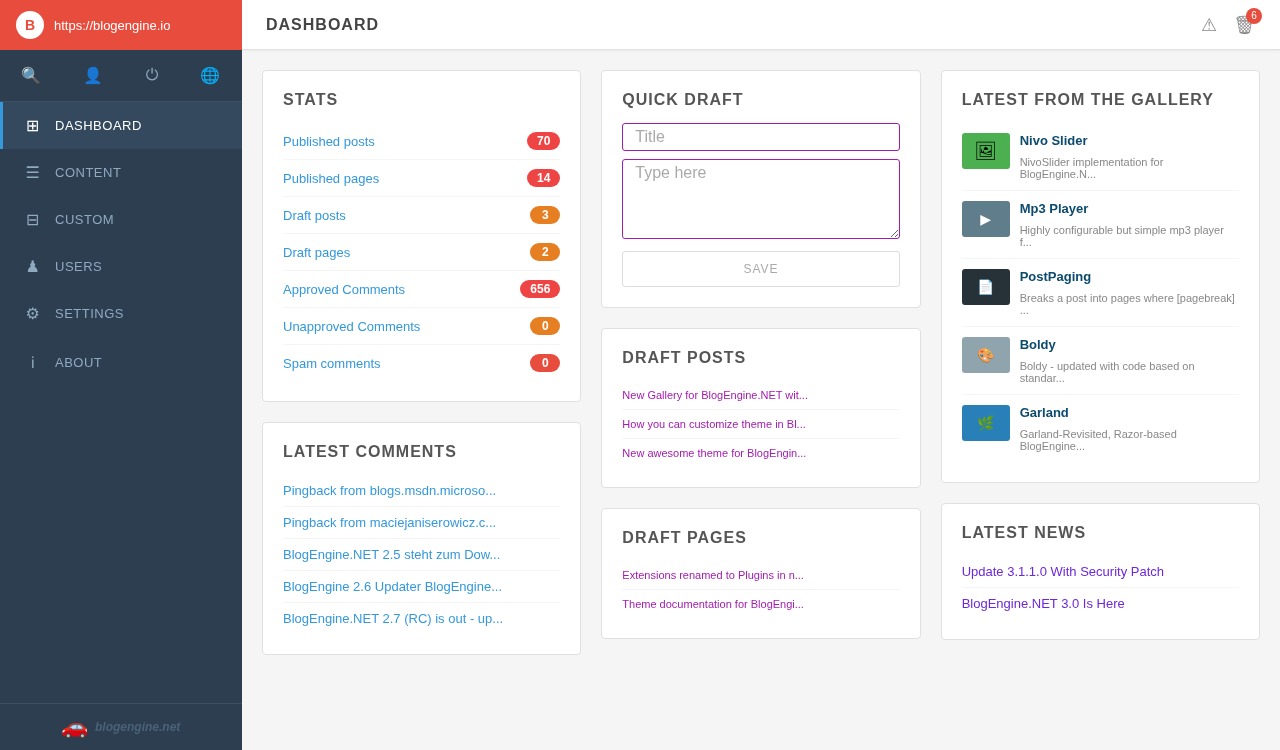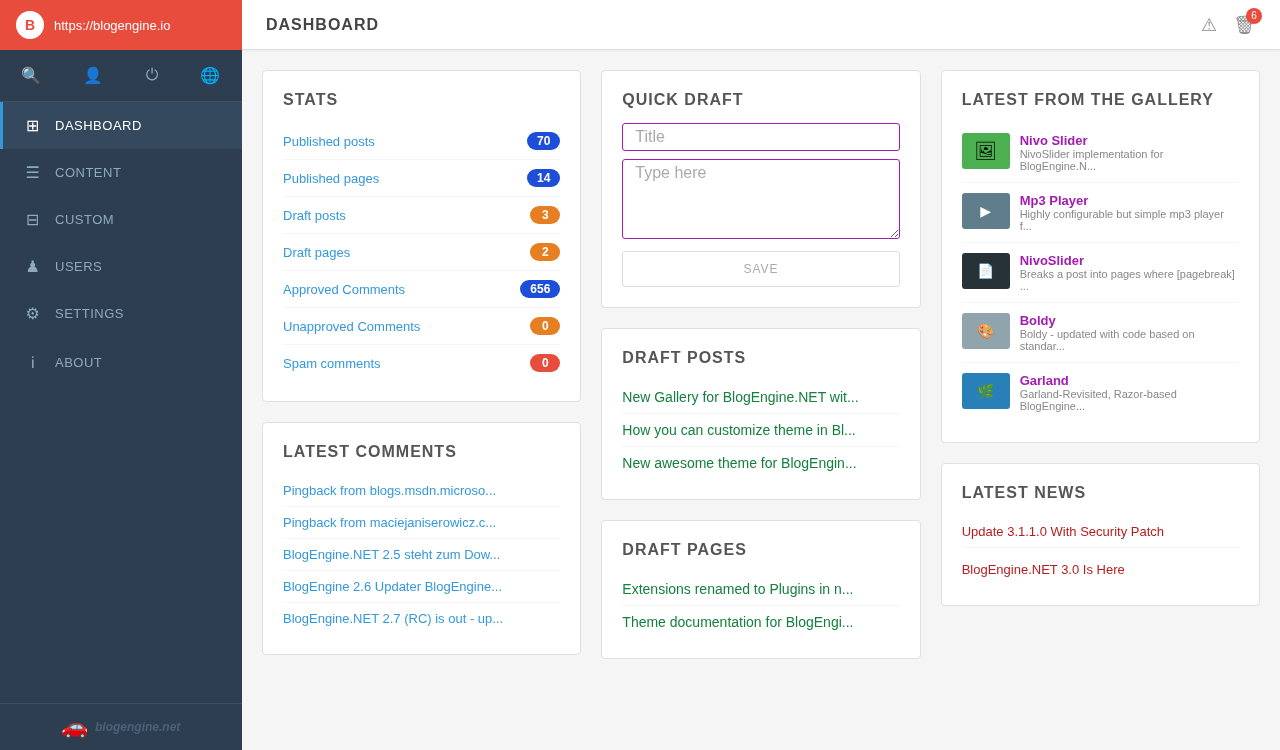--- a/index.html
+++ b/index.html
@@ -156,21 +156,21 @@
     }
     .stat-badge {
       border-radius: 12px;
       padding: 2px 10px;
       font-size: 12px;
       font-weight: 600;
       color: white;
       min-width: 30px;
       text-align: center;
     }
-    .badge-green { background: #1d4ed8; }
+    .badge-green { background: #ef4444; }
     .badge-orange { background: #e67e22; }
     .badge-red { background: #e74c3c; }
 
     
     .quick-draft-input, .quick-draft-textarea {
       width: 100%;
       border: 1px solid #a21caf;
       border-radius: 3px;
       padding: 4px 12px;
       font-size: 16px;
@@ -192,22 +192,22 @@
       color: #aaa;
       font-size: 12px;
       letter-spacing: 1px;
       cursor: pointer;
       text-transform: uppercase;
       border-radius: 3px;
     }
 
     
     .draft-link {
-      color: #15803d;
-      font-size: 14px;
+      color: #a21caf;
+      font-size: 11px;
       cursor: pointer;
       display: block;
       padding: 8px 0;
       border-bottom: 1px solid #f5f5f5;
       text-decoration: none;
     }
     .draft-link:last-child { border-bottom: none; }
 
     
     .comment-link {
@@ -240,42 +240,42 @@
       justify-content: center;
       font-size: 18px;
     }
     .gallery-thumb.green { background: #27ae60; }
     .gallery-thumb.dark { background: #2c3e50; }
     .gallery-thumb.black { background: #1a1a1a; }
     .gallery-thumb.blue { background: #2980b9; }
     .gallery-thumb.gray { background: #7f8c8d; }
     .gallery-text {}
     .gallery-name {
-      color: #a21caf;
+      color: #0c4a6e;
       font-size: 13px;
       font-weight: 600;
       cursor: pointer;
       display: block;
     }
     .gallery-desc {
       color: #888;
       font-size: 11px;
-      margin-top: 0;
+      margin-top: 8px;
     }
 
     
     .news-link {
-      color: #b91c1c;
+      color: #6d28d9;
       font-size: 13px;
       cursor: pointer;
       display: block;
       padding: 8px 0;
       border-bottom: 1px solid #f5f5f5;
     }
-    .news-link:last-child { border-bottom: none; margin-top: 6px; }
+    .news-link:last-child { border-bottom: none; }
 
     .content-area {
       display: flex;
       gap: 20px;
       align-items: flex-start;
     }
     .col { display: flex; flex-direction: column; gap: 20px; flex: 1; }
 
     
     .footer-logo-area {
@@ -441,21 +441,21 @@
           <div class="gallery-thumb dark" style="background:#607d8b; color:white; font-size:14px;">▶</div>
           <div class="gallery-text">
             <span class="gallery-name">Mp3 Player</span>
             <div class="gallery-desc">Highly configurable but simple mp3 player f...</div>
           </div>
         </div>
 
         <div class="gallery-item">
           <div class="gallery-thumb black" style="background:#263238; color:#aaa; font-size:14px;">📄</div>
           <div class="gallery-text">
-            <span class="gallery-name">NivoSlider</span>
+            <span class="gallery-name">PostPaging</span>
             <div class="gallery-desc">Breaks a post into pages where [pagebreak] ...</div>
           </div>
         </div>
 
         <div class="gallery-item">
           <div class="gallery-thumb gray" style="background:#90a4ae; font-size:14px;">🎨</div>
           <div class="gallery-text">
             <span class="gallery-name">Boldy</span>
             <div class="gallery-desc">Boldy - updated with code based on standar...</div>
           </div>

